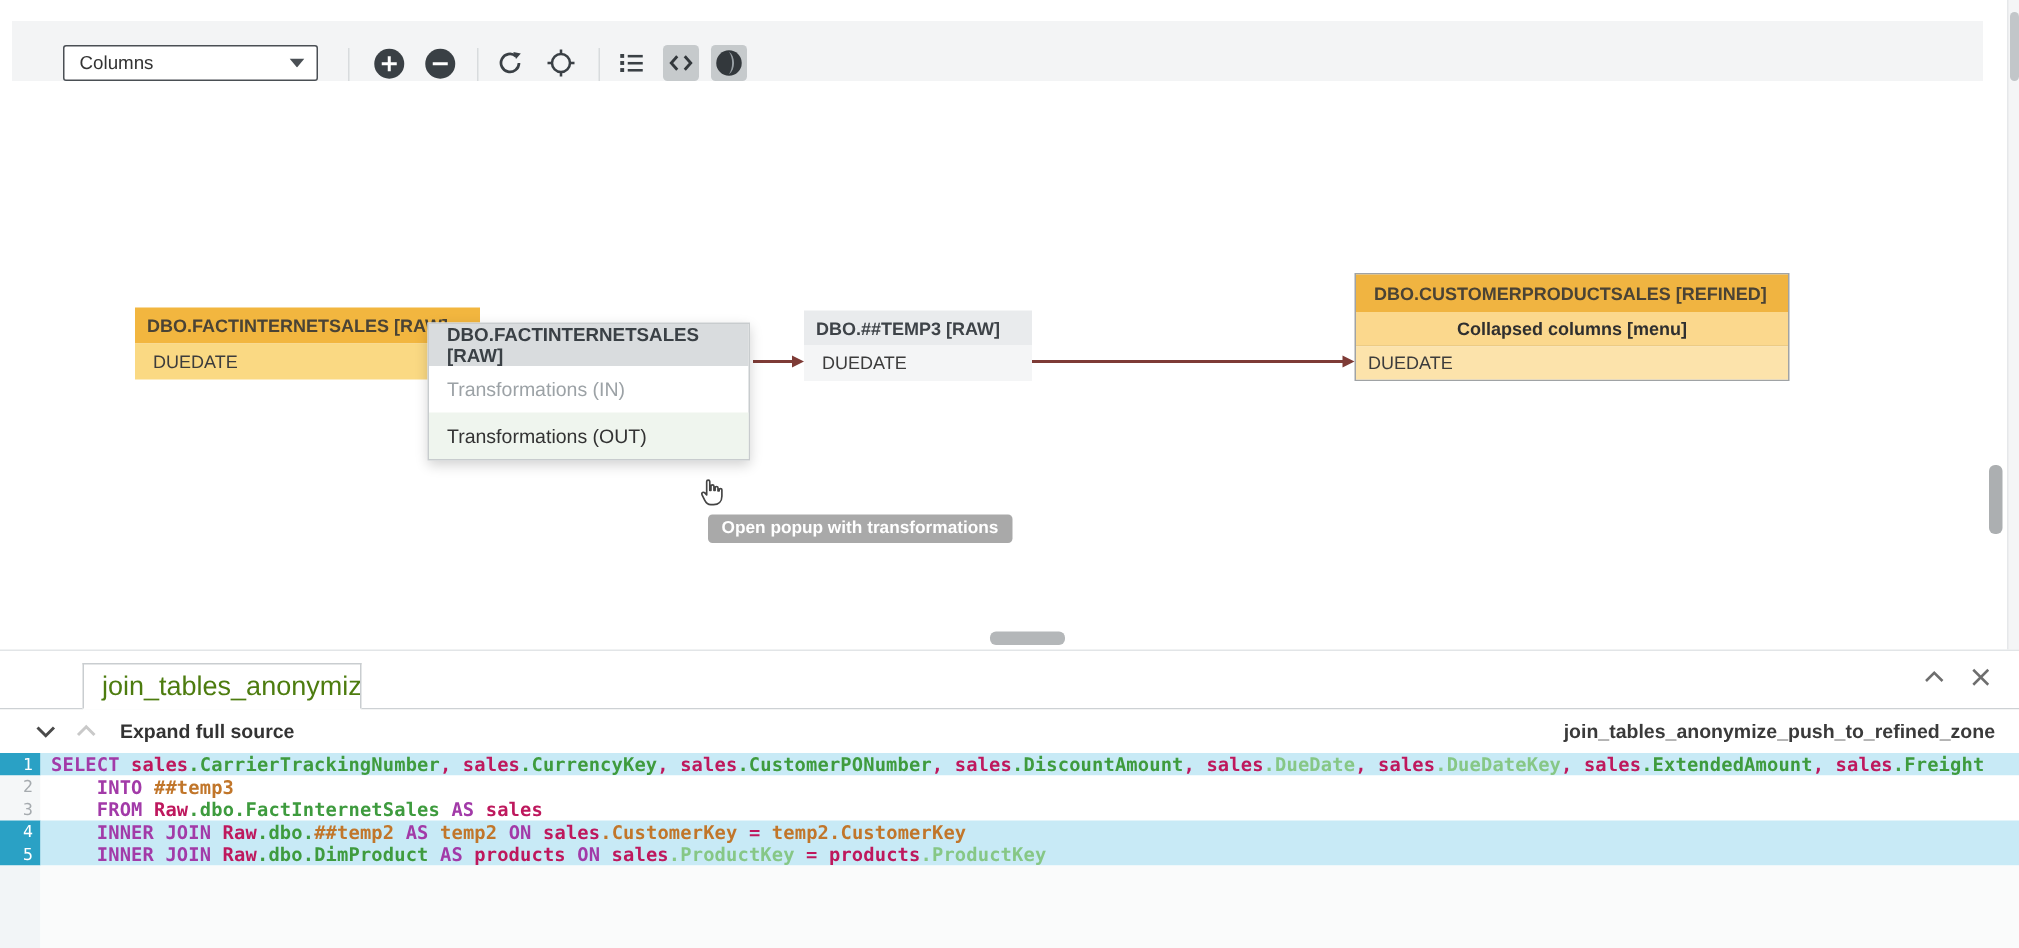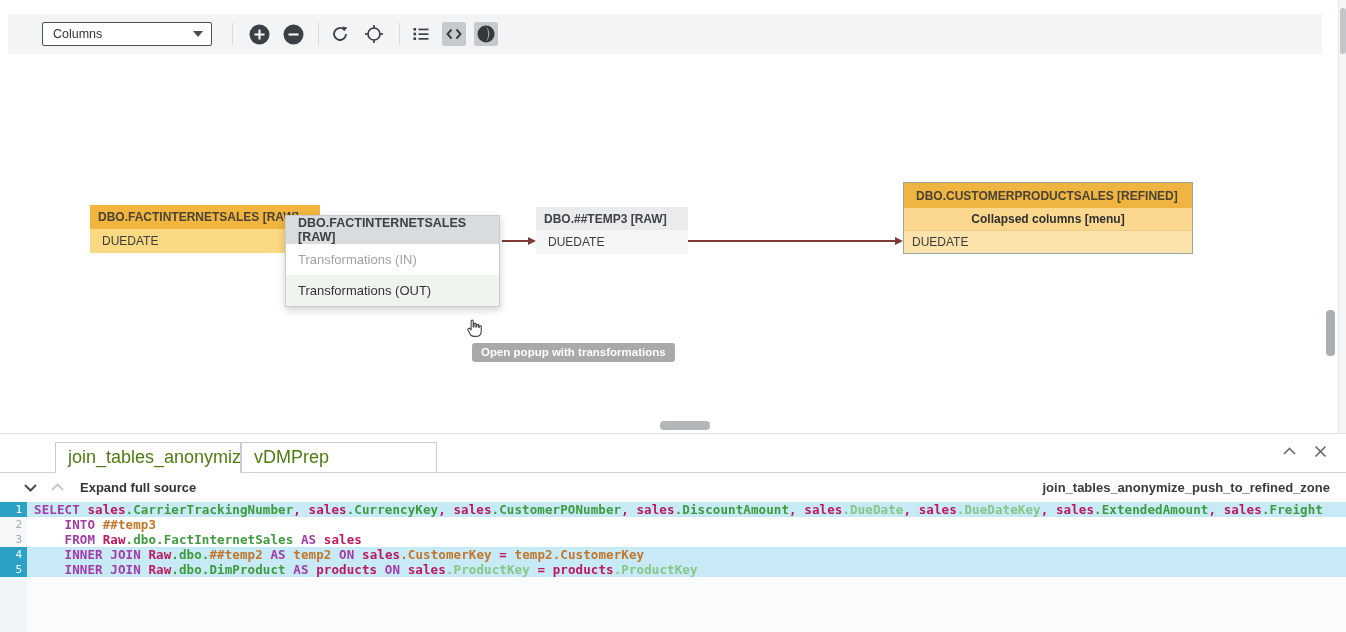--- a/index.html
+++ b/index.html
@@ -4,21 +4,21 @@
 <style>
   * { margin:0; padding:0; box-sizing:border-box; }
   html,body { width:1346px; height:632px; overflow:hidden; background:#fff;
     font-family:"Liberation Sans", sans-serif; }
   #app { position:relative; width:1346px; height:632px; background:#fff; }
 
   
   #canvas-area { position:absolute; left:0; top:0; width:1346px; height:433px; background:#fff; }
 
   .toolbar { position:absolute; left:8px; top:14px; width:1314px; height:40px;
-    background:#F3F4F5; display:flex; align-items:center; }
+    background:#F3F4F5; display:flex; align-items:flex-end; }
   .dropdown { margin-left:34px; width:170px; height:24px; background:#fff;
     border:1px solid #4A4F54; border-radius:2px; display:flex; align-items:center;
     justify-content:space-between; padding:0 8px 0 10px; font-size:12.5px; color:#333; cursor:pointer; }
   .tsep { width:1px; height:22px; background:#D8DBDD; }
   .icon-btn { width:24px; height:24px; display:flex; align-items:center; justify-content:center;
     cursor:pointer; border-radius:3px; }
   .icon-btn.pressed { background:#C6CACC; }
 
   
   .node { position:absolute; font-size:12px; color:#3C3C3C; }
@@ -221,21 +221,20 @@
     <div id="h-scroll-thumb"></div>
     <div id="v-scroll-thumb"></div>
     <div id="win-scroll-track">
       <div id="win-scroll-thumb"></div>
     </div>
   </div>
 
   <div id="bottom-panel">
     <div class="tabbar">
       <div id="tab-0" class="tab">join_tables_anonymize_p...</div>
-      <div id="tab-1" class="tab">vDMPrep</div>
       <div class="tab-icons">
         <span style="cursor:pointer">
           <svg width="17" height="17" viewBox="0 0 17 17">
             <polyline points="3,11 8.5,5.5 14,11" fill="none" stroke="#6E6E6E" stroke-width="1.7"></polyline>
           </svg>
         </span>
         <span style="cursor:pointer">
           <svg width="17" height="17" viewBox="0 0 17 17">
             <line x1="3.5" y1="3.5" x2="13.5" y2="13.5" stroke="#6E6E6E" stroke-width="1.7"></line>
             <line x1="13.5" y1="3.5" x2="3.5" y2="13.5" stroke="#6E6E6E" stroke-width="1.7"></line>

